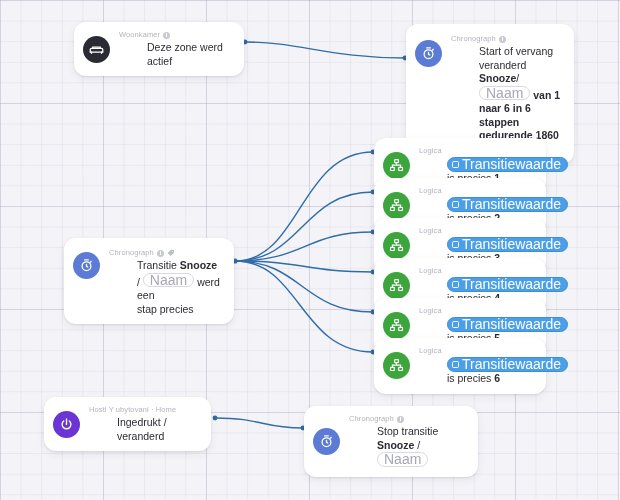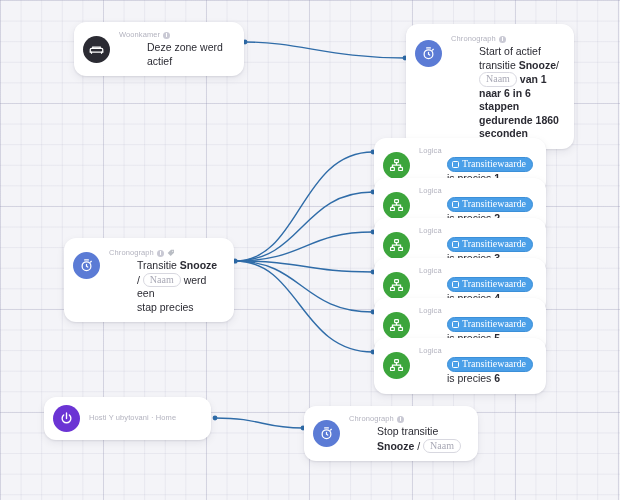--- a/index.html
+++ b/index.html
@@ -68,25 +68,24 @@
     content: "";
     position: absolute; left: 3px; top: 1.5px;
     width: 1px; height: 3.5px; background: #fff;
   }
   .tag-ic { width: 8px; height: 8px; display: inline-block; }
 
   .chip {
     display: inline-flex; align-items: center; gap: 3px;
     border-radius: 9px;
     padding: 0 6px 0 4px;
-    font-size: 10px;
+    font-size: 14px;
     line-height: 12.5px;
     vertical-align: 1px;
     white-space: nowrap;
-    font-family: Liberation Serif, serif;
   }
   .chip.grey {
     border: 1px solid #d8d8e0;
     color: #a8a8b5;
     background: #fff;
     padding: 0 6px;
   }
   .chip.blue {
     background: #4a9fe8;
     color: #ffffff;
@@ -164,21 +163,21 @@
           <path d="M9 3h6"></path>
           <path d="M18.5 6.5l1.2-1.2"></path>
       </svg>
     </div>
     <div class="nbody">
       <div class="nhead">
         <span>Chronograph</span>
         <span class="info-dot"></span>
       </div>
       <div class="ntitle">
-        <span>Start of actief transitie</span>
+        <span>Start of vervang veranderd</span>
         <b>Snooze</b><span>/</span><br>
         <span class="chip grey">Naam</span>
         <b>van 1 naar 6 in 6 stappen</b><br>
         <b>gedurende 1860  seconden</b>
       </div>
     </div>
   </div>
 
   <div class="node" id="node-transitie" style="align-items:flex-start;padding-top:10px;">
     <div class="nicon" style="background:#5b7bd5;margin-top:4px;">
@@ -330,20 +329,21 @@
     <div class="nicon" style="background:#6b34d4;">
       <svg width="15" height="15" viewBox="0 0 24 24" fill="none" stroke="#ffffff" stroke-width="2.2" stroke-linecap="round">
         <path d="M12 3v9"></path>
           <path d="M7.5 6.5a7 7 0 1 0 9 0"></path>
       </svg>
     </div>
     <div class="nbody">
       <div class="nhead">
         <span>Hosti Y ubytovani · Home</span>
       </div>
+      <div class="ntitle">Ingedrukt / veranderd</div>
     </div>
   </div>
 
   <div class="node" id="node-stop">
     <div class="nicon" style="background:#5b7bd5;">
       <svg width="15" height="15" viewBox="0 0 24 24" fill="none" stroke="#ffffff" stroke-width="2" stroke-linecap="round">
         <circle cx="12" cy="13" r="7"></circle>
           <path d="M12 10v3l2 1.5"></path>
           <path d="M9 3h6"></path>
           <path d="M18.5 6.5l1.2-1.2"></path>

